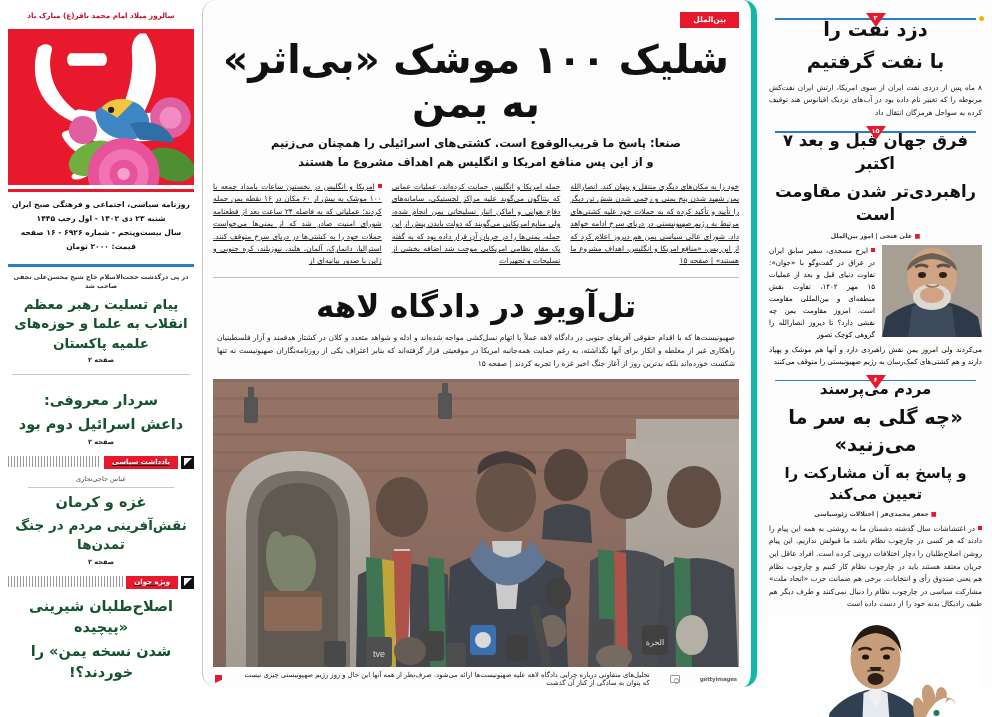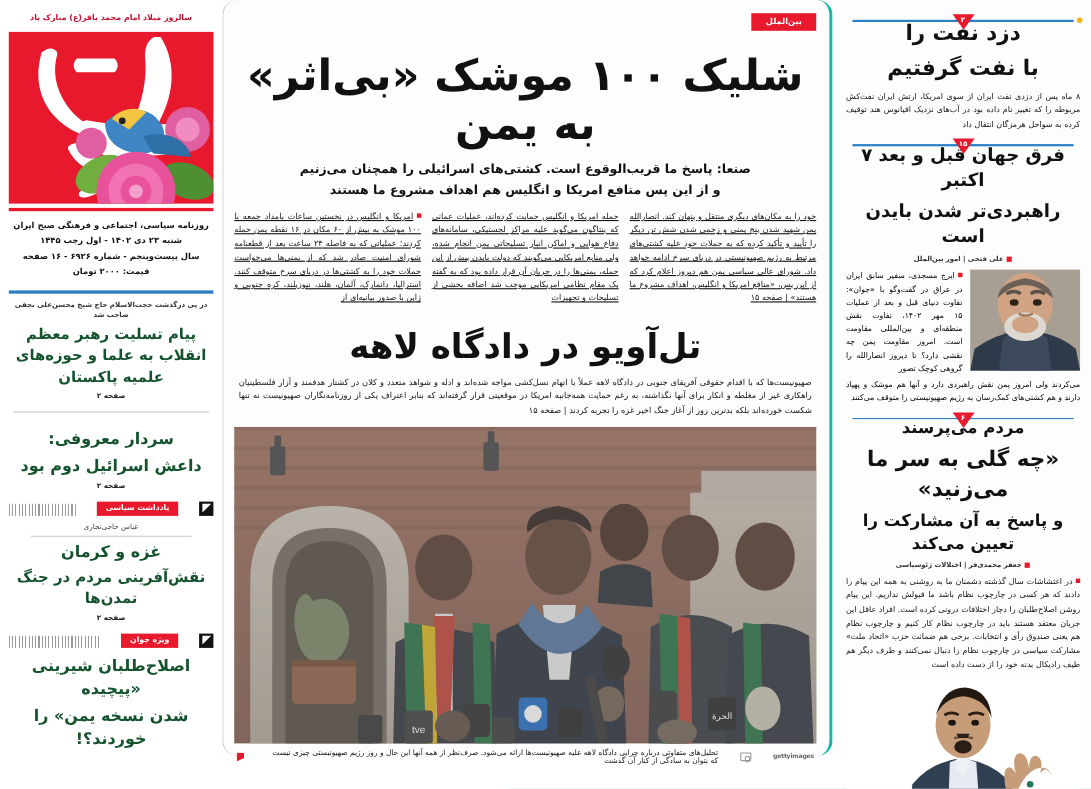--- a/index.html
+++ b/index.html
@@ -74,22 +74,22 @@
     text-align: center; line-height: 1.45; margin-top: 3px;
     letter-spacing: -0.2px;
   }
   .rail-head.big { font-size: 14.5px; }
   .page-ref {
     font-size: 6.6px; color: #222; text-align: center;
     margin-top: 3px; font-weight: bold;
   }
   .hairline { height: 1px; background: #c9c9c9; margin: 6px 4px; }
   .tag-row {
-    display: flex; align-items: flex-end; gap: 19px;
-    direction: rtl; margin: 6px 0 4px 0;
+    display: flex; align-items: flex-start; gap: 3px;
+    direction: rtl; margin: 6px 0 4px 0; text-decoration: underline;
   }
   .tag-arrow {
     width: 13px; height: 13px; background: #111; flex: 0 0 13px;
     position: relative;
   }
   .tag-arrow::after{
     content:""; position:absolute; left:2.5px; top:2.5px;
     width:0;height:0;border-left:8px solid #fff;border-bottom:8px solid transparent;
   }
   .tag-red {
@@ -101,31 +101,31 @@
     background: repeating-linear-gradient(90deg,#9a9a9a 0 1px,transparent 1px 3px);
   }
   .byline-sm { font-size: 6.6px; color: #444; text-align: center; margin: 2px 0 3px 0; }
 
   
   .center {
     flex: 1 1 auto;
     padding: 6px 12px 0 10px;
     display: flex; flex-direction: column;
     border-left: 1px solid #c9c9c9;
-    border-right: 3px solid #14b8a6;
+    border-right: 6px solid #14b8a6;
     border-radius: 14px;
   }
   .intl-tag {
     background: #e8192c; color:#fff; font-size: 7.5px; font-weight: bold;
     padding: 3px 13px 4px 13px; display:inline-block; margin: 6px 0 0 0;
     align-self: flex-start;
   }
   .lead-head {
     font-size: 39px; font-weight: bold; color: #111; text-align: center;
-    line-height: 1.12; margin: 20px 0 0 0; letter-spacing: -0.8px;
+    line-height: 1.12; margin: 10px 0 0 0; letter-spacing: -0.8px;
   }
   .lead-sub {
     font-size: 11.4px; font-weight: bold; color: #111; text-align: center;
     line-height: 1.6; margin-top: 9px; letter-spacing: -0.2px;
   }
   .cols3 {
     display: flex; flex-direction: row-reverse; gap: 10px;
     margin-top: 10px;
   }
   .col { flex: 1; font-size: 7.4px; line-height: 1.68; color: #151515;
@@ -444,21 +444,21 @@
       <div class="l-deck">۸ ماه پس از دزدی نفت ایران از سوی امریکا، ارتش ایران نفت‌کش مربوطه را که تغییر نام داده بود در آب‌های نزدیک اقیانوس هند توقیف کرده به سواحل هرمزگان انتقال داد</div>
     </div>
 
     <div class="marker-row">
       <div class="marker-line"></div>
       <div class="marker-tri"></div>
       <div class="marker-num">۱۵</div>
     </div>
     <div>
       <div class="l-head sm">فرق جهان قبل و بعد ۷ اکتبر</div>
-      <div class="l-head sm">راهبردی‌تر شدن بایدن است</div>
+      <div class="l-head sm">راهبردی‌تر شدن مقاومت است</div>
       <div class="l-byline"><span class="dot">■</span> <span>علی فتحی | امور بین‌الملل</span></div>
       <div class="with-photo">
         <div class="txt">
           <span class="sq"></span><span>ایرج مسجدی، سفیر سابق ایران در عراق در گفت‌وگو با «جوان»: تفاوت دنیای قبل و بعد از عملیات ۱۵ مهر ۱۴۰۲، تفاوت نقش منطقه‌ای و بین‌المللی مقاومت است. امروز مقاومت یمن چه نقشی دارد؟ تا دیروز انصارالله را گروهی کوچک تصور</span>
         </div>
         <svg class="portrait" viewBox="0 0 100 92">
           <rect width="100" height="92" fill="#b9b2a8"></rect>
           <rect x="0" y="0" width="100" height="92" fill="#a79f94"></rect>
           <path d="M0 92 L4 72 Q26 56 50 56 Q76 56 96 72 L100 92 Z" fill="#2e3a4a"></path>
           <path d="M26 92 L30 62 Q50 52 70 62 L74 92 Z" fill="#3c4a5c"></path>

